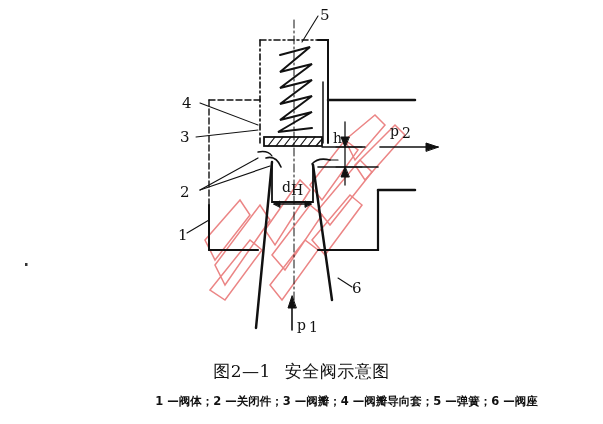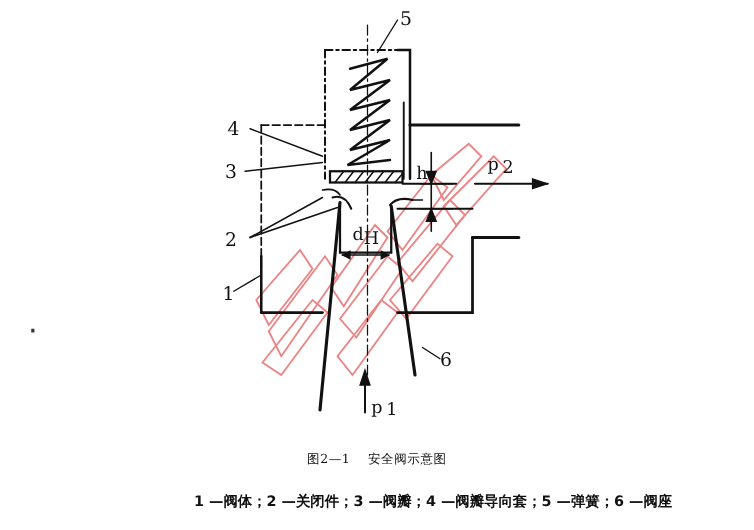--- a/index.html
+++ b/index.html
@@ -2,21 +2,21 @@
 <html><head>
   <meta charset="utf-8">
   <style>
     html, body { margin: 0; padding: 0; background: #ffffff; }
     body { width: 603px; height: 424px; position: relative; overflow: hidden; font-family: "DejaVu Serif", serif; }
     #diagram { position: absolute; left: 0; top: 0; width: 603px; height: 424px; }
     .caption {
       position: absolute; left: 0; width: 603px; text-align: center;
       color: #111; white-space: nowrap;
     }
-    .title { top: 360px; font-size: 10px; letter-spacing: 0.5px; }
+    .title { top: 360px; font-size: 17px; letter-spacing: 0.5px; }
     .title .gap { display: inline-block; width: 14px; }
     .legend { top: 394px; font-size: 11.5px; font-weight: bold; font-family: "DejaVu Sans", sans-serif; padding-left: 45px; }
     .lbl { font-family: "DejaVu Serif", serif; font-size: 15px; fill: #111; }
     .sym { font-family: "DejaVu Serif", serif; font-size: 14px; fill: #111; }
   </style>
 </head>
 <body>
 
 <svg id="diagram" viewBox="0 0 603 424" xmlns="http://www.w3.org/2000/svg">
 

